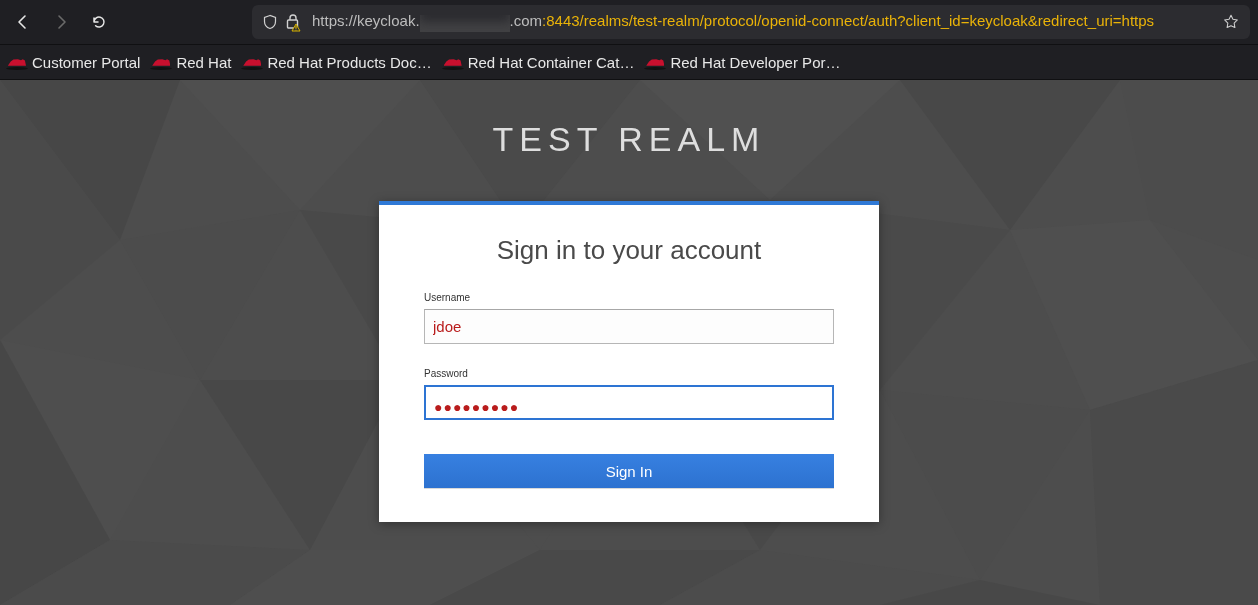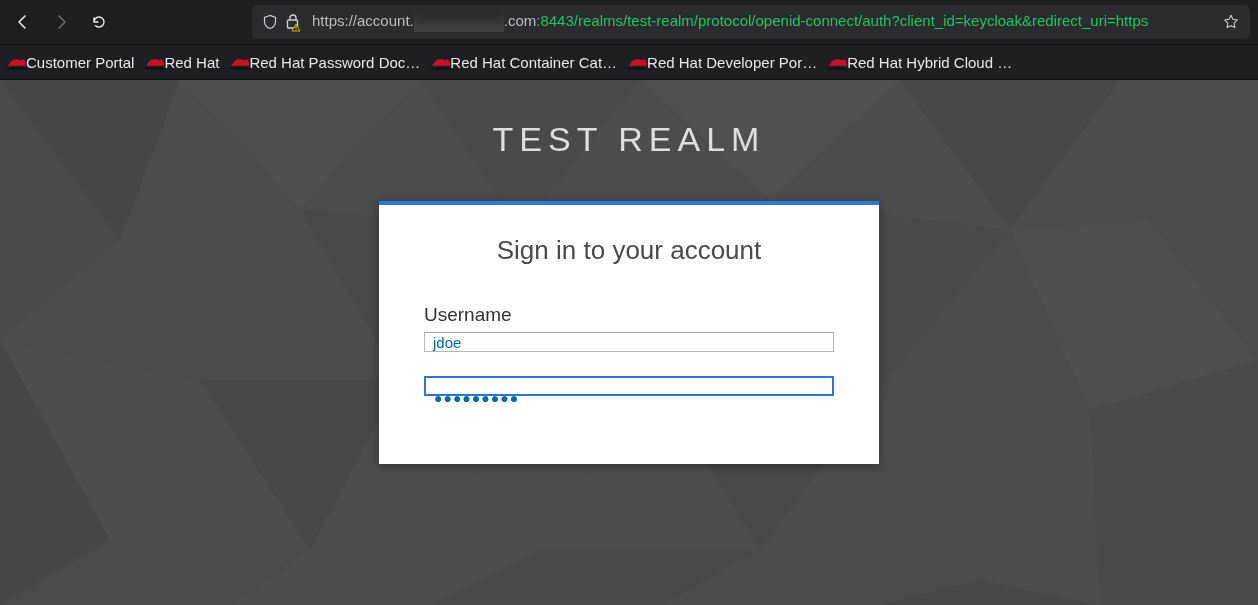--- a/index.html
+++ b/index.html
@@ -17,34 +17,34 @@
     .nav-btn.disabled { color: #6a6a6a; cursor: default; }
     .addr-wrap { flex: 1; display: flex; align-items: center; }
     .addr-bar {
       flex: 1; display: flex; align-items: center; height: 34px;
       background: #2c2c30; border-radius: 6px; padding: 0 10px; margin-left: 130px; gap: 8px;
       color: #bdbdbd;
     }
     .addr-icons { display: flex; align-items: center; gap: 6px; color: #c9c9c9; }
     .addr-icons svg { display: block; }
     .url-text { flex: 1; font-size: 15px; white-space: nowrap; overflow: hidden; }
-    .url-text .sub { color: #22c55e; }
+    .url-text .sub { color: #eab308; }
     .url-text .smear {
       display: inline-block; vertical-align: -6px; width: 90px; height: 17px; background: #2c2c30;
       box-shadow: inset 0 -10px 10px rgba(90,90,90,0.45);
     }
     .star svg { display: block; }
 
     
     .bookmarks {
       display: flex; align-items: center; height: 36px; background: #1f1f23;
       border-top: 1px solid #101012; border-bottom: 1px solid #101012;
       padding: 0 8px; gap: 12px; color: #e8e8e8; font-size: 15px;
     }
-    .bm { display: flex; align-items: center; white-space: nowrap; cursor: pointer; }
+    .bm { display: flex; align-items: center; gap: 6px; white-space: nowrap; cursor: pointer; }
     .fedora {
       width: 18px; height: 12px; position: relative;
     }
     .fedora::before {
       content: ""; position: absolute; inset: 0; background: #c8102e;
       clip-path: polygon(0% 80%, 15% 45%, 30% 30%, 55% 28%, 72% 35%, 82% 28%, 94% 38%, 100% 82%, 0% 82%);
     }
     .fedora::after {
       content: ""; position: absolute; left: -2px; right: -2px; bottom: -2px; height: 3px; background: #111;
       border-radius: 50%;
@@ -61,27 +61,27 @@
       position: relative; text-align: center; padding-top: 40px;
       color: #dedede; letter-spacing: 6px; font-size: 34px; font-weight: 300;
     }
 
     .card {
       position: relative; width: 500px; margin: 42px auto 0 auto;
       background: #fff; border-top: 4px solid #2f79d6;
       box-shadow: 0 2px 10px rgba(0,0,0,.35);
       padding: 30px 45px 34px 45px;
     }
-    .card h2 { text-align: center; color: #4a4a4a; font-size: 26px; font-weight: 400; margin-bottom: 38px; }
-    .field-label { color: #333; font-size: 19px; margin-bottom: 6px; }
+    .card h2 { text-align: center; color: #4a4a4a; font-size: 26px; font-weight: 400; margin-bottom: 26px; }
+    .field-label { color: #333; font-size: 10px; margin-bottom: 6px; }
     .field-group { margin-bottom: 24px; }
     .input {
-      width: 100%; height: 20px; padding: 4px 8px;
+      width: 100%; height: 35px; padding: 4px 8px;
       border: 1px solid #b6b6b6; border-top-color: #a7a7a7;
-      background: #fdfdfd; font-size: 15px; color: #0369a1;
+      background: #fdfdfd; font-size: 15px; color: #b91c1c;
     }
     .input.focus { border: 2px solid #2d74d3; background: #fff; }
     .dots { font-family: sans-serif; letter-spacing: 1px; font-size: 14px; line-height: 32px; }
     .signin-btn {
       width: 100%; height: 34px; border: none;
       background: #2765bf; background: linear-gradient(#3780e1, #2d72d0);
       color: #fff; font-size: 15px; cursor: pointer;
       box-shadow: 0 1px 0 rgba(0,0,0,.15);
     }
   </style>
@@ -116,21 +116,21 @@
         <span>
           <svg width="20" height="20" viewBox="0 0 20 20">
             <rect x="3.5" y="8" width="10" height="8" rx="1" fill="none" stroke="#d0d0d0" stroke-width="1.4"></rect>
             <path d="M6 8V6a3 3 0 0 1 6 0v2" fill="none" stroke="#d0d0d0" stroke-width="1.4"></path>
             <path d="M12 12l4 7H8l4-7z" fill="#2c2c30" stroke="#d6b200" stroke-width="1"></path>
             <path d="M12 14v2.3M12 18v.01" stroke="#d6b200" stroke-width="1.2" stroke-linecap="round"></path>
           </svg>
         </span>
       </span>
       <span class="url-text">
-        <span>https://account.</span><span class="smear"></span><span>.com</span><span class="sub">:8443/realms/test-realm/protocol/openid-connect/auth?client_id=keycloak&amp;redirect_uri=https</span>
+        <span>https://keycloak.</span><span class="smear"></span><span>.com</span><span class="sub">:8443/realms/test-realm/protocol/openid-connect/auth?client_id=keycloak&amp;redirect_uri=https</span>
       </span>
       <span class="star">
         <svg width="18" height="18" viewBox="0 0 24 24">
             <path d="M12 3l2.6 5.3 5.9.9-4.3 4.2 1 5.9L12 16.9 6.8 19.3l1-5.9L3.5 9.2l5.9-.9L12 3z" fill="none" stroke="#d0d0d0" stroke-width="1.4" stroke-linejoin="round"></path>
           </svg>
       </span>
     </div>
   </div>
 </div>
 
@@ -138,33 +138,29 @@
   <div class="bm">
       <span class="fedora"></span>
       <span>Customer Portal</span>
     </div>
   <div class="bm">
       <span class="fedora"></span>
       <span>Red Hat</span>
     </div>
   <div class="bm">
       <span class="fedora"></span>
-      <span>Red Hat Password Doc…</span>
+      <span>Red Hat Products Doc…</span>
     </div>
   <div class="bm">
       <span class="fedora"></span>
       <span>Red Hat Container Cat…</span>
     </div>
   <div class="bm">
       <span class="fedora"></span>
       <span>Red Hat Developer Por…</span>
-    </div>
-  <div class="bm">
-      <span class="fedora"></span>
-      <span>Red Hat Hybrid Cloud …</span>
     </div>
 </div>
 
 <div class="page">
   <svg class="bg" viewBox="0 0 1258 525" preserveAspectRatio="none">
     <rect width="1258" height="525" fill="#4d4d4d"></rect>
     <g fill-opacity="1">
       <polygon points="0,0 180,0 120,160" fill="#474747"></polygon>
       <polygon points="180,0 420,0 300,130" fill="#4f4f4f"></polygon>
       <polygon points="420,0 640,0 520,150" fill="#4a4a4a"></polygon>
@@ -196,17 +192,19 @@
 
   <div class="card">
     <h2>Sign in to your account</h2>
 
     <div class="field-group">
       <div class="field-label">Username</div>
       <input class="input" type="text" value="jdoe" style="">
     </div>
 
     <div class="field-group" style="margin-bottom: 34px;">
+      <div class="field-label">Password</div>
       <div class="input focus dots">●●●●●●●●●</div>
     </div>
 
+    <button class="signin-btn">Sign In</button>
   </div>
 </div>
 
 </body></html>

